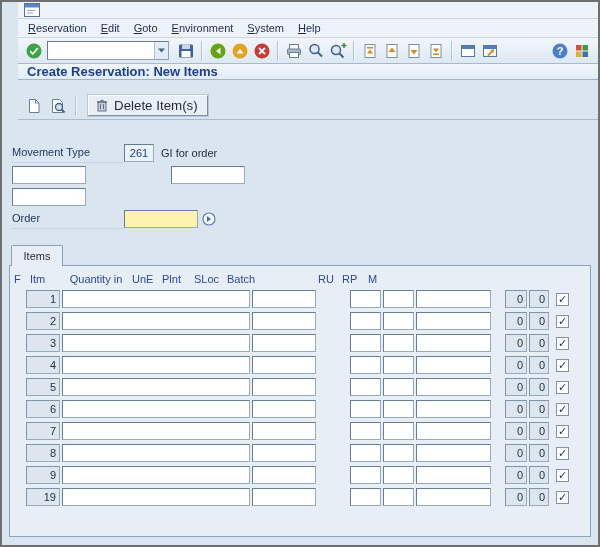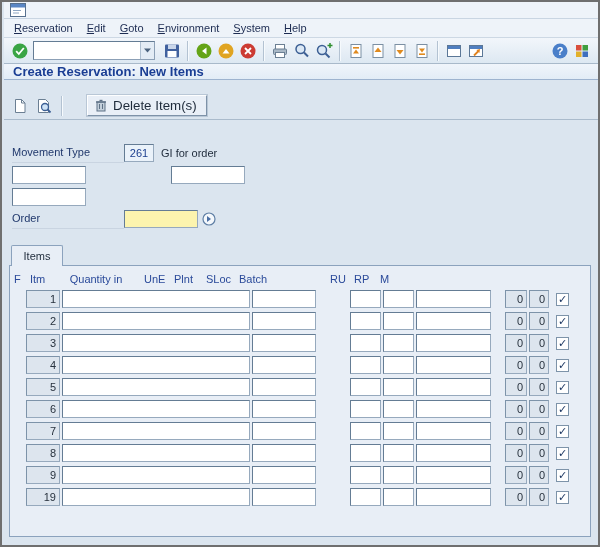--- a/index.html
+++ b/index.html
@@ -1,53 +1,53 @@
 <!DOCTYPE html>
 <html><head>
 <meta charset="utf-8">
 <style>
   *{box-sizing:border-box;margin:0;padding:0}
   html,body{width:600px;height:547px}
   body{font-family:"Liberation Sans","DejaVu Sans",sans-serif;font-size:11px;color:#1e2a3a;background:#fff}
   .window{position:relative;width:600px;height:547px;background:#dbe5ef;border:2px solid #6f6f6f;overflow:hidden}
-  .band{position:absolute;left:2px;right:0}
+  .band{position:absolute;left:16px;right:0}
   .sysrow{top:0;height:17px;background:#eef3f9;border-bottom:1px solid #c9d5e2;display:flex;align-items:center;padding-left:6px}
   .menubar{top:17px;height:18px;background:#eef3f9;display:flex;align-items:center;padding-left:3px}
   .menu-item{display:inline-block;padding:2px 7px;color:#1d2c52;cursor:default}
   .menu-item::first-letter{text-decoration:underline}
   .toolbar{top:35px;height:27px;background:linear-gradient(#f2f6fb,#dde8f2);border-top:1px solid #cdd8e4;border-bottom:1px solid #a8b9ca;display:flex;align-items:center;padding:0 5px}
   .tico{width:22px;height:22px;display:flex;align-items:center;justify-content:center;flex:0 0 auto}
   .tsep{width:0;height:20px;border-left:1px solid #b3c2d2;border-right:1px solid #f6fafd;margin:0 4px;flex:0 0 auto}
   .cmd{display:flex;align-items:center;height:19px;background:#fff;border:1px solid #8ca0b6;border-top-color:#647c94;border-left-color:#647c94;margin:0 6px 0 2px;flex:0 0 auto}
   .cmdinput{width:106px;height:15px;border:0;outline:none;font:11px "Liberation Sans","DejaVu Sans",sans-serif;padding:0 3px}
   .cmddrop{width:14px;height:17px;background:#e3ecf5;border-left:1px solid #aebfd0;display:flex;align-items:center;justify-content:center}
   .flex-spacer{margin-left:auto}
   .titlebar{top:62px;height:16px;background:linear-gradient(#f0f5fb,#e2ecf6);border-bottom:1px solid #9db3cf;display:flex;align-items:center;padding-left:9px}
   .title{font-size:13px;font-weight:bold;color:#1a3e94}
   .apptoolbar{top:90px;height:28px;background:#dbe5ef;border-bottom:1px solid #aabbcc;display:flex;align-items:center;padding-left:5px;gap:2px}
-  .appbtn{display:flex;align-items:center;gap:5px;height:21px;padding:0 9px 0 6px;background:#e9eff7;border:1px solid;border-color:#fdfeff #7e92a8 #7e92a8 #fdfeff;box-shadow:0 0 0 1px #b9c7d6;margin-left:18px;color:#1e2a3a;cursor:default}
+  .appbtn{display:flex;align-items:center;gap:5px;height:21px;padding:0 9px 0 6px;background:#e9eff7;border:1px solid;border-color:#fdfeff #7e92a8 #7e92a8 #fdfeff;box-shadow:0 0 0 1px #b9c7d6;margin-left:5px;color:#1e2a3a;cursor:default}
   .form{position:absolute;top:118px;left:0;right:0;padding:22px 0 0 10px}
   .frow{display:flex;align-items:center;height:22px}
   .flabel{width:112px;height:20px;line-height:19px;color:#20386c;border-bottom:1px solid #c9d4e1;flex:0 0 auto}
   .inp{height:18px;background:#fff;border:1px solid #96a9bd;border-top-color:#647c94;border-left-color:#647c94;font:11px "Liberation Sans","DejaVu Sans",sans-serif;padding:0 3px;outline:none;color:#1e2a3a}
   .w74{width:74px;flex:0 0 auto}
   .mini{width:30px;height:18px;line-height:16px;text-align:center;background:#eaf2fa;border:1px solid #96a9bd;border-top-color:#647c94;border-left-color:#647c94;color:#1c3f8f;flex:0 0 auto}
   .fdesc{margin-left:7px}
   .gap85{width:85px;flex:0 0 auto}
   .yellow{background:#fcf4ae}
   .f4btn{width:18px;height:18px;margin-left:2px;display:flex;align-items:center;justify-content:center}
   .items-panel{position:absolute;left:7px;right:7px;top:243px;bottom:8px}
   .tab{position:absolute;top:0;left:2px;width:52px;height:21px;background:#e8eef6;border:1px solid #8ba2bd;border-bottom:none;border-radius:2px 2px 0 0;text-align:center;line-height:20px;color:#1e2a3a;z-index:2;cursor:default}
   .items-body{position:absolute;top:20px;left:0;right:0;bottom:0;background:#e8eef6;border:1px solid #8ba2bd;overflow:hidden}
   .thead{display:flex;align-items:center;height:22px;color:#2a4a9a;padding-top:3px}
   .h-f{margin-left:4px;width:14px}
   .h-itm{width:34px;padding-left:2px}
   .h-mat{margin-left:2px;width:186px}
   .h-qty{margin-left:2px;width:64px;text-align:center}
-  .h-une{margin-left:16px;width:30px}
+  .h-une{margin-left:4px;width:30px}
   .h-plnt{width:32px}
   .h-sloc{width:33px}
   .h-batch{width:75px}
   .h-ru{margin-left:16px;width:22px}
   .h-rp{margin-left:2px;width:20px}
   .h-m{margin-left:6px;width:20px}
   .trow{display:flex;align-items:center;height:22px}
   .ro{height:18px;line-height:16px;background:#dde5ee;border:1px solid #96a9bd;border-top-color:#7d93a9;border-left-color:#7d93a9;text-align:right;padding:0 3px;color:#28323e;flex:0 0 auto}
   .itm-cell{margin-left:16px;width:34px}
   .c-mat{margin-left:2px;width:188px;flex:0 0 auto}

